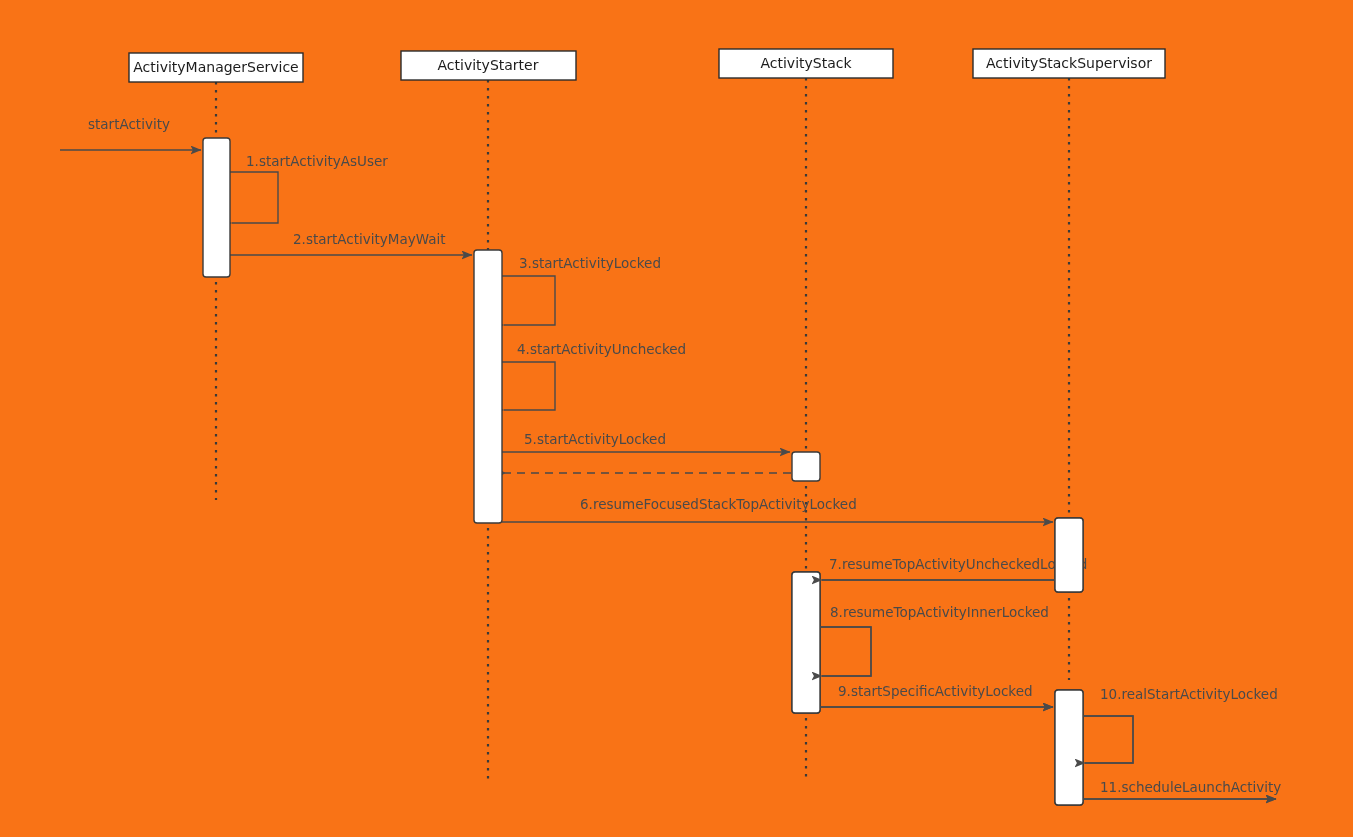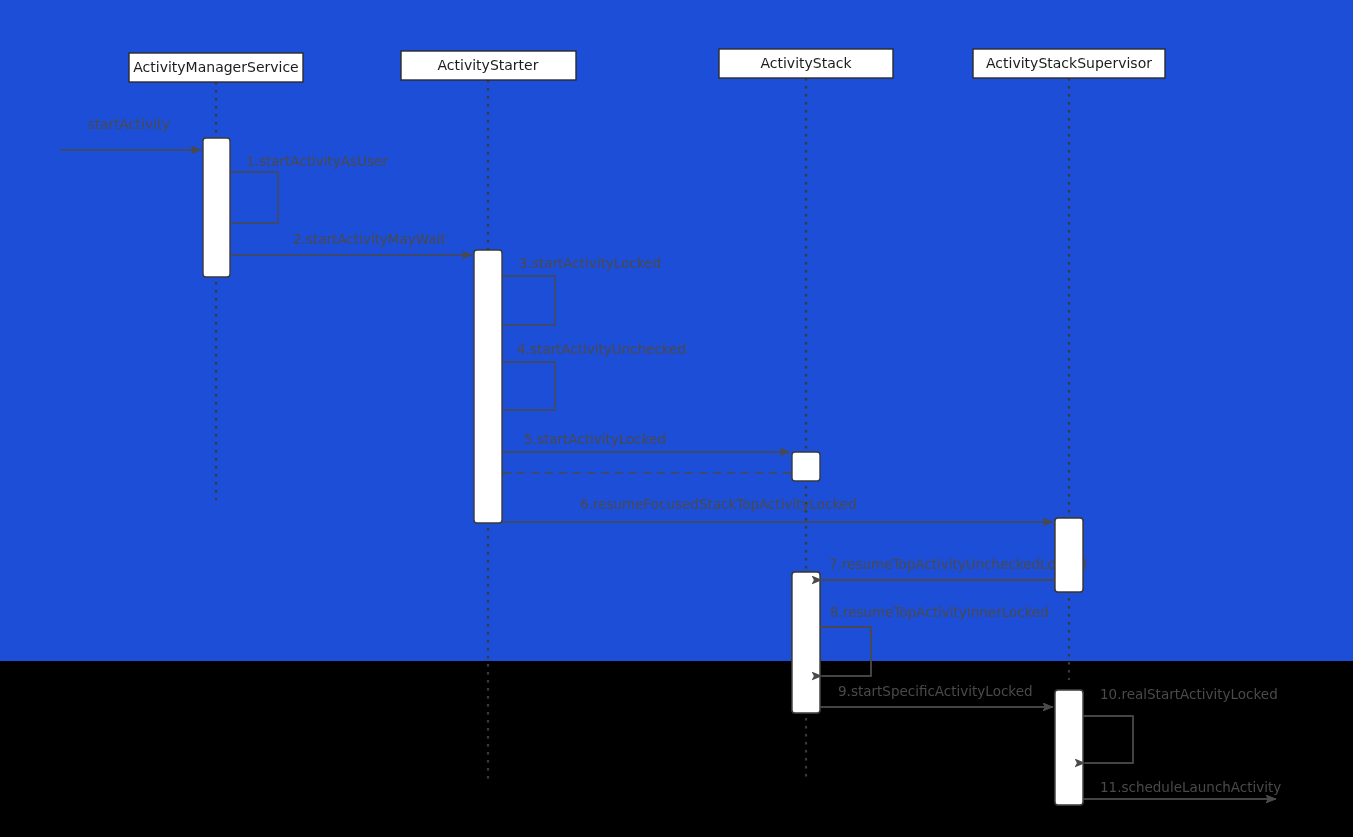--- a/index.html
+++ b/index.html
@@ -10,22 +10,22 @@
   }
   body {
     width: 1353px;
     height: 837px;
     overflow: hidden;
     font-family: "DejaVu Sans", "Liberation Sans", sans-serif;
   }
   #diagram-root {
     position: relative;
     width: 1353px;
-    height: 661px;
-    background: #1d4ed8;
+    height: 837px;
+    background: #f97316;
   }
   svg#diagram-svg {
     position: absolute;
     top: 0;
     left: 0;
     width: 1353px;
     height: 837px;
     display: block;
   }
   .participant-label {

